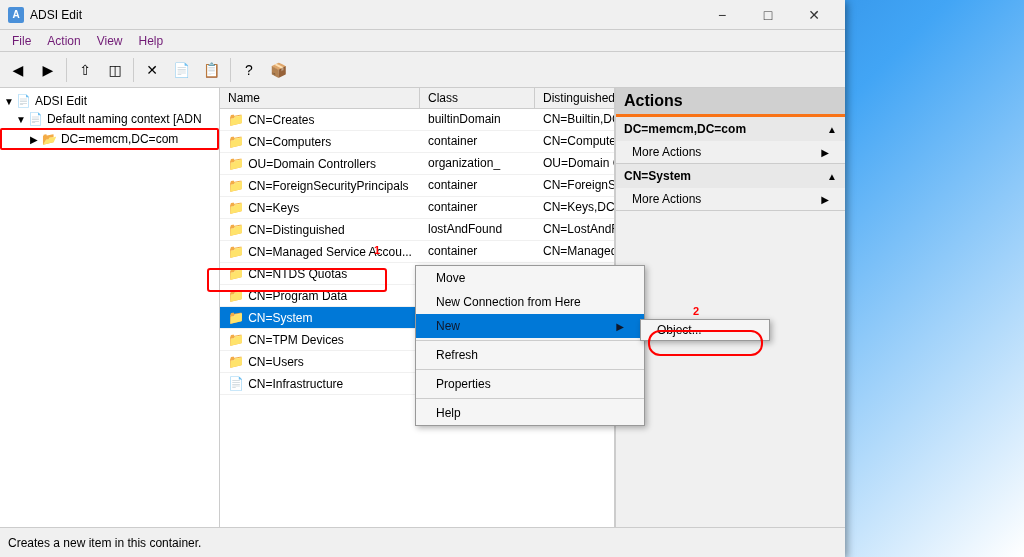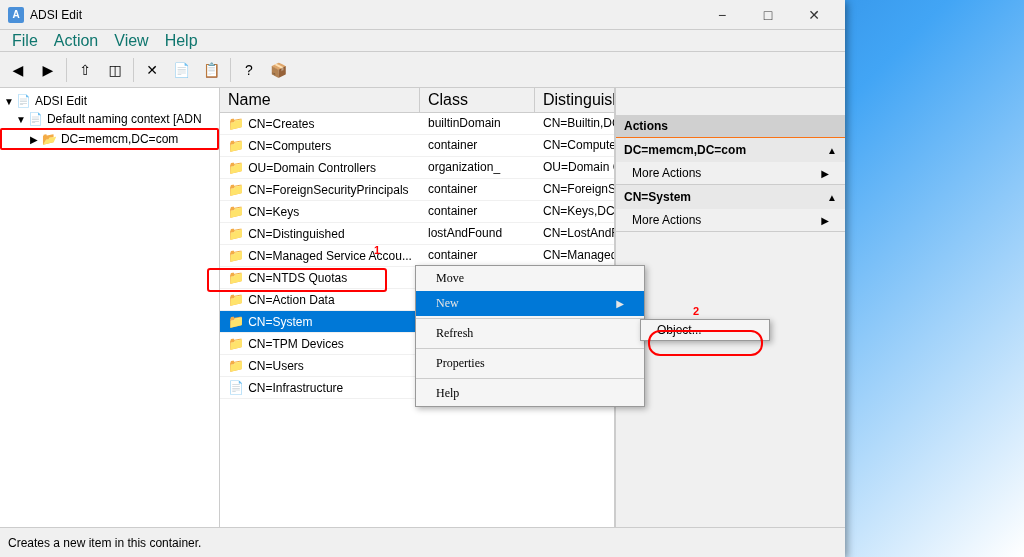--- a/index.html
+++ b/index.html
@@ -72,23 +72,23 @@
     .menu-bar {
       height: 22px;
       background: #f0f0f0;
       display: flex;
       align-items: center;
       padding: 0 4px;
       border-bottom: 1px solid #ccc;
     }
     .menu-item {
       padding: 2px 8px;
-      font-size: 16px;
-      cursor: pointer;
-      color: #0f766e;
+      font-size: 12px;
+      cursor: pointer;
+      color: #701a75;
     }
 
     
     .toolbar {
       height: 36px;
       background: #f0f0f0;
       display: flex;
       align-items: center;
       padding: 0 4px;
       border-bottom: 1px solid #ccc;
@@ -154,21 +154,21 @@
 
     .list-header {
       display: flex;
       background: #f0f0f0;
       border-bottom: 1px solid #ccc;
       position: sticky;
       top: 0;
     }
     .list-col-header {
       padding: 3px 8px;
-      font-size: 16px;
+      font-size: 12px;
       font-weight: normal;
       border-right: 1px solid #ccc;
       cursor: pointer;
       white-space: nowrap;
       user-select: none;
       min-width: 0;
     }
 
     .list-row {
       display: flex;
@@ -199,24 +199,23 @@
     .actions-pane {
       width: 230px;
       min-width: 230px;
       background: #f0f0f0;
       border-left: 1px solid #ccc;
       overflow-y: auto;
     }
     .actions-header {
       background: #d0d0d0;
       padding: 4px 8px;
-      font-size: 12px;
+      font-size: 16px;
       font-weight: bold;
-      border-bottom: 1px solid #f97316;
-      margin-top: 27px;
+      border-bottom: 3px solid #f97316;
     }
     .action-section {
       border-bottom: 1px solid #ccc;
     }
     .action-section-title {
       padding: 5px 8px;
       font-size: 12px;
       font-weight: bold;
       background: #e8e8e8;
       display: flex;
@@ -256,23 +255,22 @@
       box-shadow: 2px 2px 6px rgba(0,0,0,0.3);
       z-index: 100;
       font-size: 12px;
     }
     .ctx-item {
       padding: 5px 20px;
       cursor: pointer;
       display: flex;
       justify-content: space-between;
       align-items: center;
-      font-family: Liberation Serif, serif;
-    }
-    .ctx-item.highlighted { background: #0078d7; color: #e5e5e5; }
+    }
+    .ctx-item.highlighted { background: #0078d7; color: #0f172a; }
     .ctx-sep { height: 1px; background: #ccc; margin: 2px 0; }
     .ctx-arrow { font-size: 10px; }
 
     
     .submenu {
       position: absolute;
       top: 319px;
       left: 640px;
       width: 130px;
       background: #f5f5f5;
@@ -463,21 +461,21 @@
               <div class="list-cell list-cell-name">
                 <span class="folder-icon">📁</span>
                 <span>CN=NTDS Quotas</span>
               </div>
               <div class="list-cell list-cell-class">msDS-Quota...</div>
               <div class="list-cell list-cell-dn">CN=NTDS Quotas,D</div>
             </div>
             <div class="list-row">
               <div class="list-cell list-cell-name">
                 <span class="folder-icon">📁</span>
-                <span>CN=Action Data</span>
+                <span>CN=Program Data</span>
               </div>
               <div class="list-cell list-cell-class">container</div>
               <div class="list-cell list-cell-dn">CN=Program Data,D</div>
             </div>
             <div class="list-row selected">
               <div class="list-cell list-cell-name">
                 <span class="folder-icon">📁</span>
                 <span>CN=System</span>
               </div>
               <div class="list-cell list-cell-class">container</div>
@@ -541,20 +539,23 @@
 
   <div class="status-bar">
     <span>Creates a new item in this container.</span>
   </div>
 </div>
 
 <div class="context-menu">
   <div class="ctx-item">
     <span>Move</span>
   </div>
+  <div class="ctx-item">
+    <span>New Connection from Here</span>
+  </div>
   <div class="ctx-item highlighted">
     <span>New</span>
     <span class="ctx-arrow">▶</span>
   </div>
   <div class="ctx-sep"></div>
   <div class="ctx-item">
     <span>Refresh</span>
   </div>
   <div class="ctx-sep"></div>
   <div class="ctx-item">

